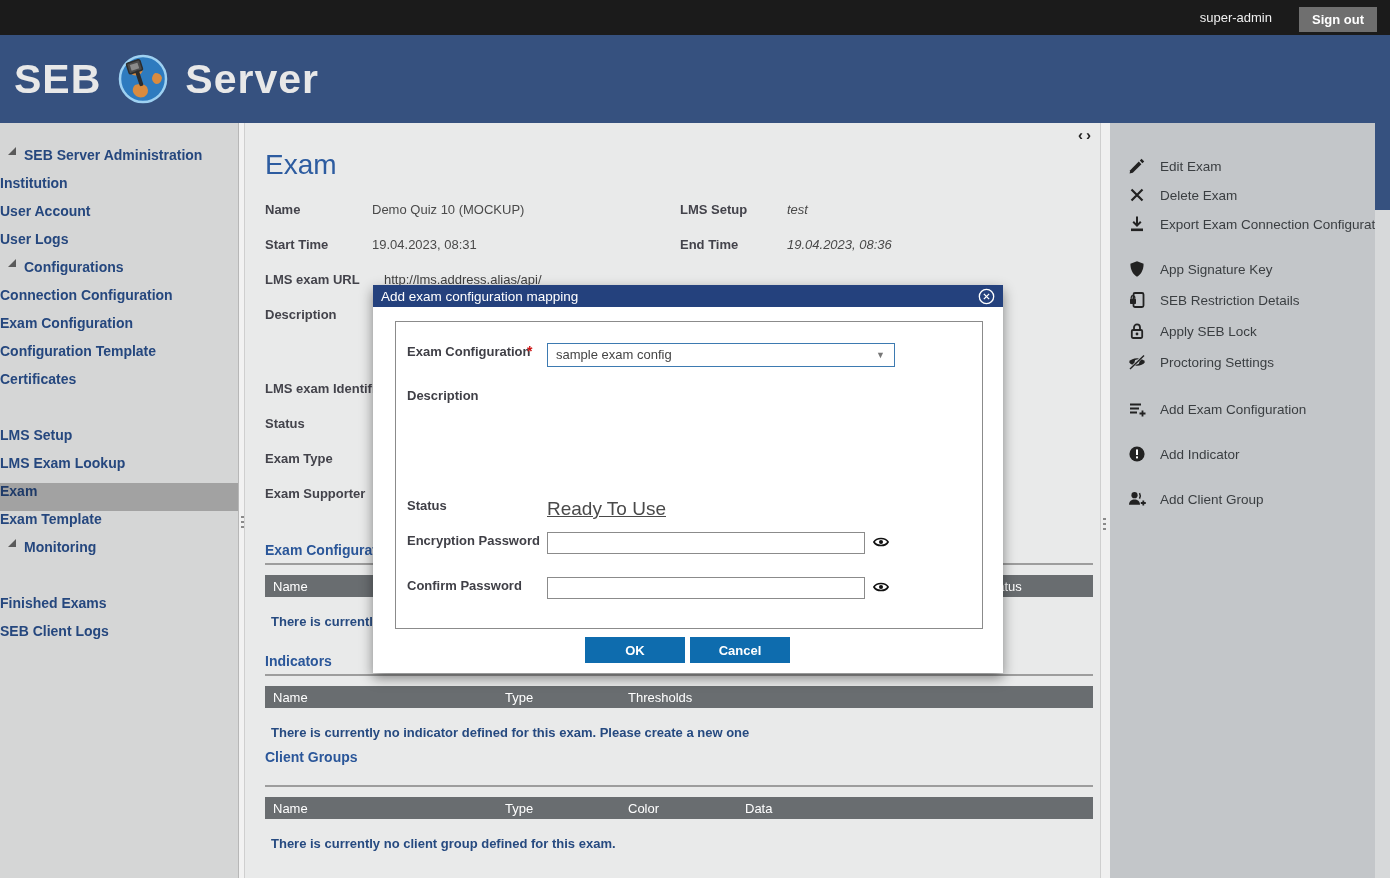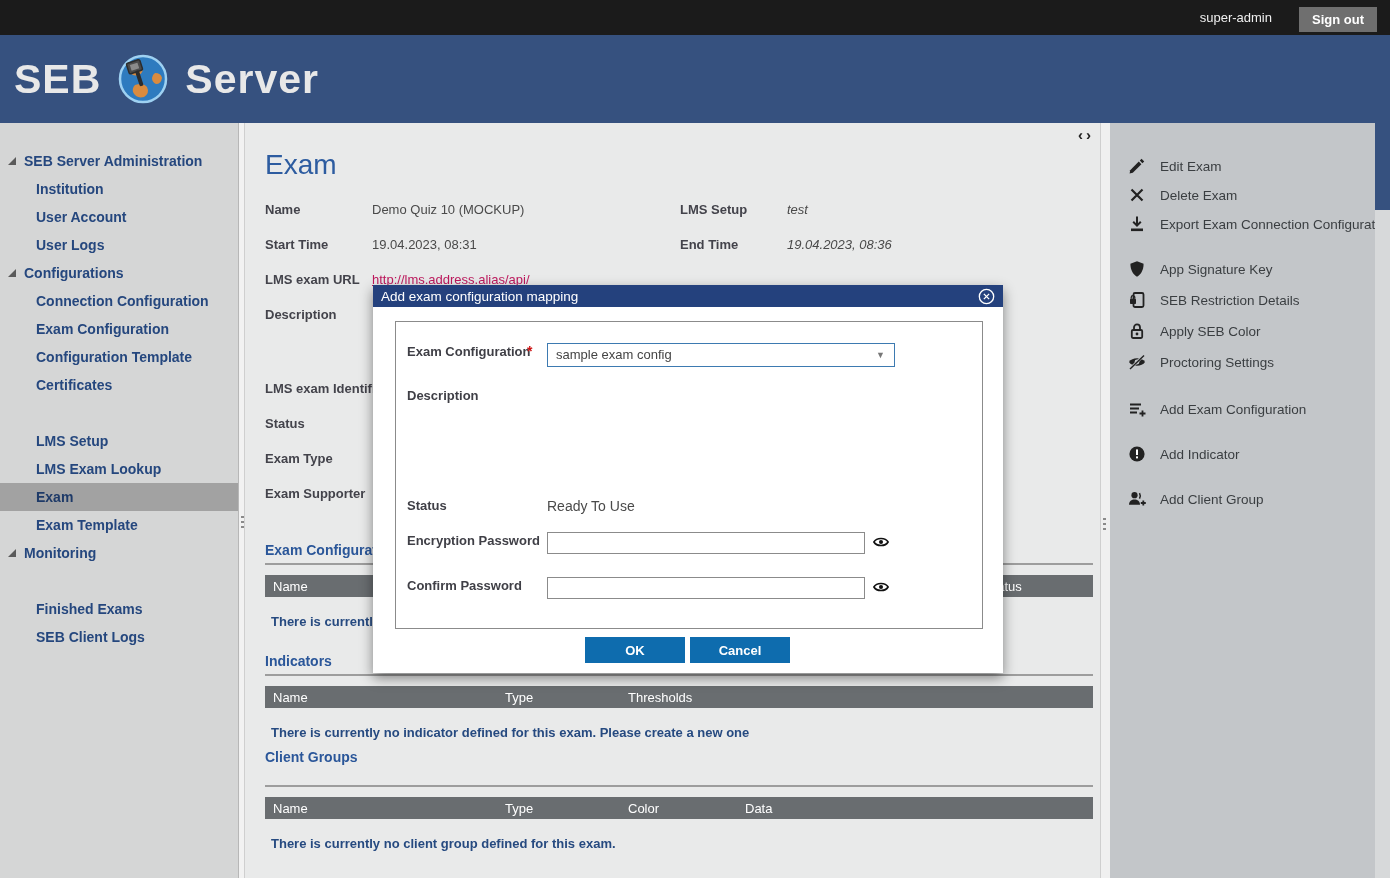--- a/index.html
+++ b/index.html
@@ -14,45 +14,45 @@
   .signout-btn{position:absolute;right:13px;top:7px;width:78px;height:25px;background:#6f6f6f;
                color:#fff;font-size:13px;font-weight:bold;border:none;font-family:inherit;cursor:pointer;}
 
   
   .banner{left:0;top:35px;width:1390px;height:88px;background:#36517f;}
   .brand{position:absolute;left:14px;top:16px;height:56px;display:flex;align-items:center;gap:16px;
          color:#e8e8e8;font-size:41px;font-weight:bold;letter-spacing:1px;}
 
   
   .sidebar{left:0;top:123px;width:238px;height:755px;background:#d5d6d6;}
-  .nav-row{position:absolute;left:0;width:100%;height:28px;display:flex;align-items:center;
+  .nav-row{position:absolute;left:0;width:100%;height:28px;display:flex;
            color:#25477e;font-weight:bold;font-size:14px;cursor:pointer;white-space:nowrap;}
   .nav-section{padding-left:8px;gap:8px;}
-  .nav-child{padding-left:36px;}
+  .nav-child{}
   .nav-row.selected{background:#a2a2a2;color:#1e3a68;}
   .tree-arrow{width:0;height:0;border:4px solid transparent;border-bottom-color:#5a5a5a;border-right-color:#5a5a5a;}
 
   
   .sash-left{left:238px;top:123px;width:7px;height:755px;background:#f2f2f2;
              border-left:1px solid #b7b7b7;border-right:1px solid #cfcfcf;box-sizing:border-box;}
   .sash-right{left:1100px;top:123px;width:10px;height:755px;background:#f0f0f0;
               border-left:1px solid #cfcfcf;box-sizing:border-box;}
   .grip{position:absolute;left:2px;width:3px;height:14px;
         background:repeating-linear-gradient(#8a8a8a 0 2px,transparent 2px 5px);}
 
   
   .content{left:245px;top:123px;width:855px;height:755px;background:#e9eaea;overflow:hidden;}
   .collapse-arrows{position:absolute;right:6px;top:3px;font-size:15px;font-weight:bold;color:#222;
                    letter-spacing:3px;cursor:pointer;}
   .page-title{position:absolute;left:20px;top:26px;font-size:28px;color:#2d5ca0;}
   .frow{position:absolute;left:0;width:100%;height:16px;font-size:13px;}
   .flabel{position:absolute;font-weight:bold;color:#43434b;white-space:nowrap;}
   .fvalue{position:absolute;color:#4a4a4a;white-space:nowrap;}
   .l1{left:20px;} .v1{left:127px;} .l2{left:435px;} .v2{left:542px;font-style:italic;}
-  .link{color:#be185d;text-decoration:underline;cursor:pointer;}
+  .link{color:#404040;text-decoration:underline;cursor:pointer;margin-left:12px;}
   .sec-head{position:absolute;left:20px;font-size:14px;font-weight:bold;color:#2a5699;}
   .sec-rule{position:absolute;left:20px;width:828px;height:2px;background:#9d9d9d;}
   .thead{position:absolute;left:20px;width:828px;height:22px;background:#696d70;color:#fff;font-size:13px;}
   .thead span{position:absolute;top:4px;white-space:nowrap;}
   .empty{position:absolute;left:26px;font-size:13px;font-weight:bold;color:#264a80;white-space:nowrap;}
 
   
   .action-panel{left:1110px;top:123px;width:265px;height:755px;background:#c3c6c9;overflow:hidden;}
   .action{position:absolute;left:18px;height:20px;display:flex;align-items:center;gap:14px;
           font-size:13.5px;color:#3a3e41;white-space:nowrap;cursor:pointer;}
@@ -66,21 +66,21 @@
   .dialog-titlebar{position:absolute;left:0;top:0;width:100%;height:22px;background:#24417d;
                    display:flex;align-items:center;box-sizing:border-box;padding:0 8px;}
   .dialog-title{color:#fff;font-size:13.5px;}
   .dialog-close{margin-left:auto;width:17px;height:17px;cursor:pointer;}
   .fieldset{position:absolute;left:22px;top:36px;width:586px;height:306px;border:1px solid #8b8b8b;background:#fff;}
   .dlabel{position:absolute;left:11px;font-size:13px;font-weight:bold;color:#3f3f46;white-space:nowrap;}
   .required{position:absolute;left:131px;color:#cc1111;font-weight:bold;font-size:14px;}
   .dropdown{position:absolute;left:151px;top:21px;width:338px;height:22px;border:1px solid #3d7ab1;
             background:#fff;font-size:13px;color:#444;line-height:22px;padding-left:8px;box-sizing:content-box;cursor:pointer;}
   .dd-chevron{position:absolute;right:9px;top:0;font-size:9px;color:#777;}
-  .dvalue{position:absolute;left:151px;font-size:14px;color:#4a4a4a;}
+  .dvalue{position:absolute;left:151px;font-size:19px;color:#4a4a4a;text-decoration:underline;}
   .pwd-input{position:absolute;left:151px;width:308px;height:18px;border:1px solid #8b8b8b;
              font-family:inherit;font-size:13px;padding:1px 4px;}
   .eye{position:absolute;left:477px;width:16px;height:16px;cursor:pointer;}
   .dbtn{position:absolute;top:352px;width:100px;height:26px;background:#0e6cae;color:#fff;
         font-weight:bold;font-size:13px;border:none;font-family:inherit;cursor:pointer;}
 </style>
 </head>
 <body>
 
 <div class="abs topbar">
@@ -273,21 +273,21 @@
           <rect x="2" y="7.8" width="6" height="5.2" rx="0.8" fill="#222"></rect>
         </svg></span>
     <span>SEB Restriction Details</span>
   </div>
   <div class="action" style="top:198px">
     <span class="aicon"><svg viewBox="0 0 18 18">
           <rect x="3.8" y="8" width="10.4" height="8" rx="1.2" fill="none" stroke="#222" stroke-width="1.8"></rect>
           <path d="M6 8 V5.4 a3 3 0 0 1 6 0 V8" fill="none" stroke="#222" stroke-width="1.8"></path>
           <circle cx="9" cy="12" r="1.4" fill="#222"></circle>
         </svg></span>
-    <span>Apply SEB Color</span>
+    <span>Apply SEB Lock</span>
   </div>
   <div class="action" style="top:229px">
     <span class="aicon"><svg viewBox="0 0 18 18">
           <path d="M1 9 C4 4 14 4 17 9 C14 14 4 14 1 9 Z" fill="#222"></path>
           <circle cx="9" cy="9" r="2.4" fill="#c3c6c9"></circle>
           <line x1="3" y1="15" x2="15" y2="3" stroke="#c3c6c9" stroke-width="2.6"></line>
           <line x1="2" y1="16" x2="16" y2="2.4" stroke="#222" stroke-width="1.4"></line>
         </svg></span>
     <span>Proctoring Settings</span>
   </div>

